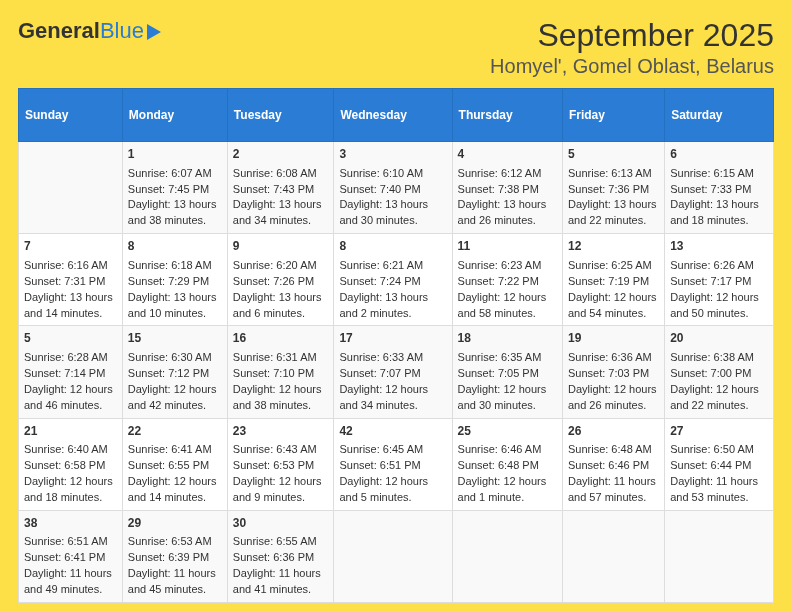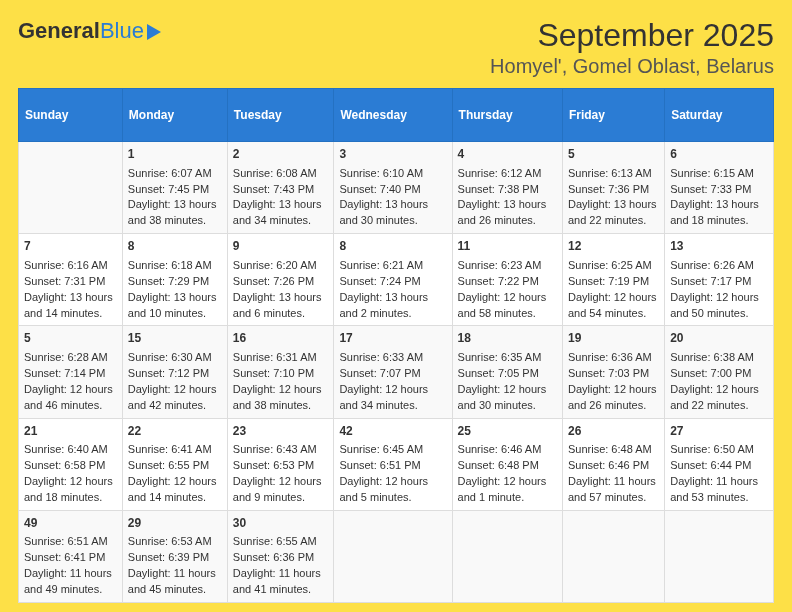--- a/index.html
+++ b/index.html
@@ -246,21 +246,21 @@
             <span class="day-num">26</span>
             <div class="cell-content">Sunrise: 6:48 AM<br>Sunset: 6:46 PM<br>Daylight: 11 hours and 57 minutes.</div>
           </td>
           <td>
             <span class="day-num">27</span>
             <div class="cell-content">Sunrise: 6:50 AM<br>Sunset: 6:44 PM<br>Daylight: 11 hours and 53 minutes.</div>
           </td>
         </tr>
         <tr>
           <td>
-            <span class="day-num">49</span>
+            <span class="day-num">38</span>
             <div class="cell-content">Sunrise: 6:51 AM<br>Sunset: 6:41 PM<br>Daylight: 11 hours and 49 minutes.</div>
           </td>
           <td>
             <span class="day-num">29</span>
             <div class="cell-content">Sunrise: 6:53 AM<br>Sunset: 6:39 PM<br>Daylight: 11 hours and 45 minutes.</div>
           </td>
           <td>
             <span class="day-num">30</span>
             <div class="cell-content">Sunrise: 6:55 AM<br>Sunset: 6:36 PM<br>Daylight: 11 hours and 41 minutes.</div>
           </td>

